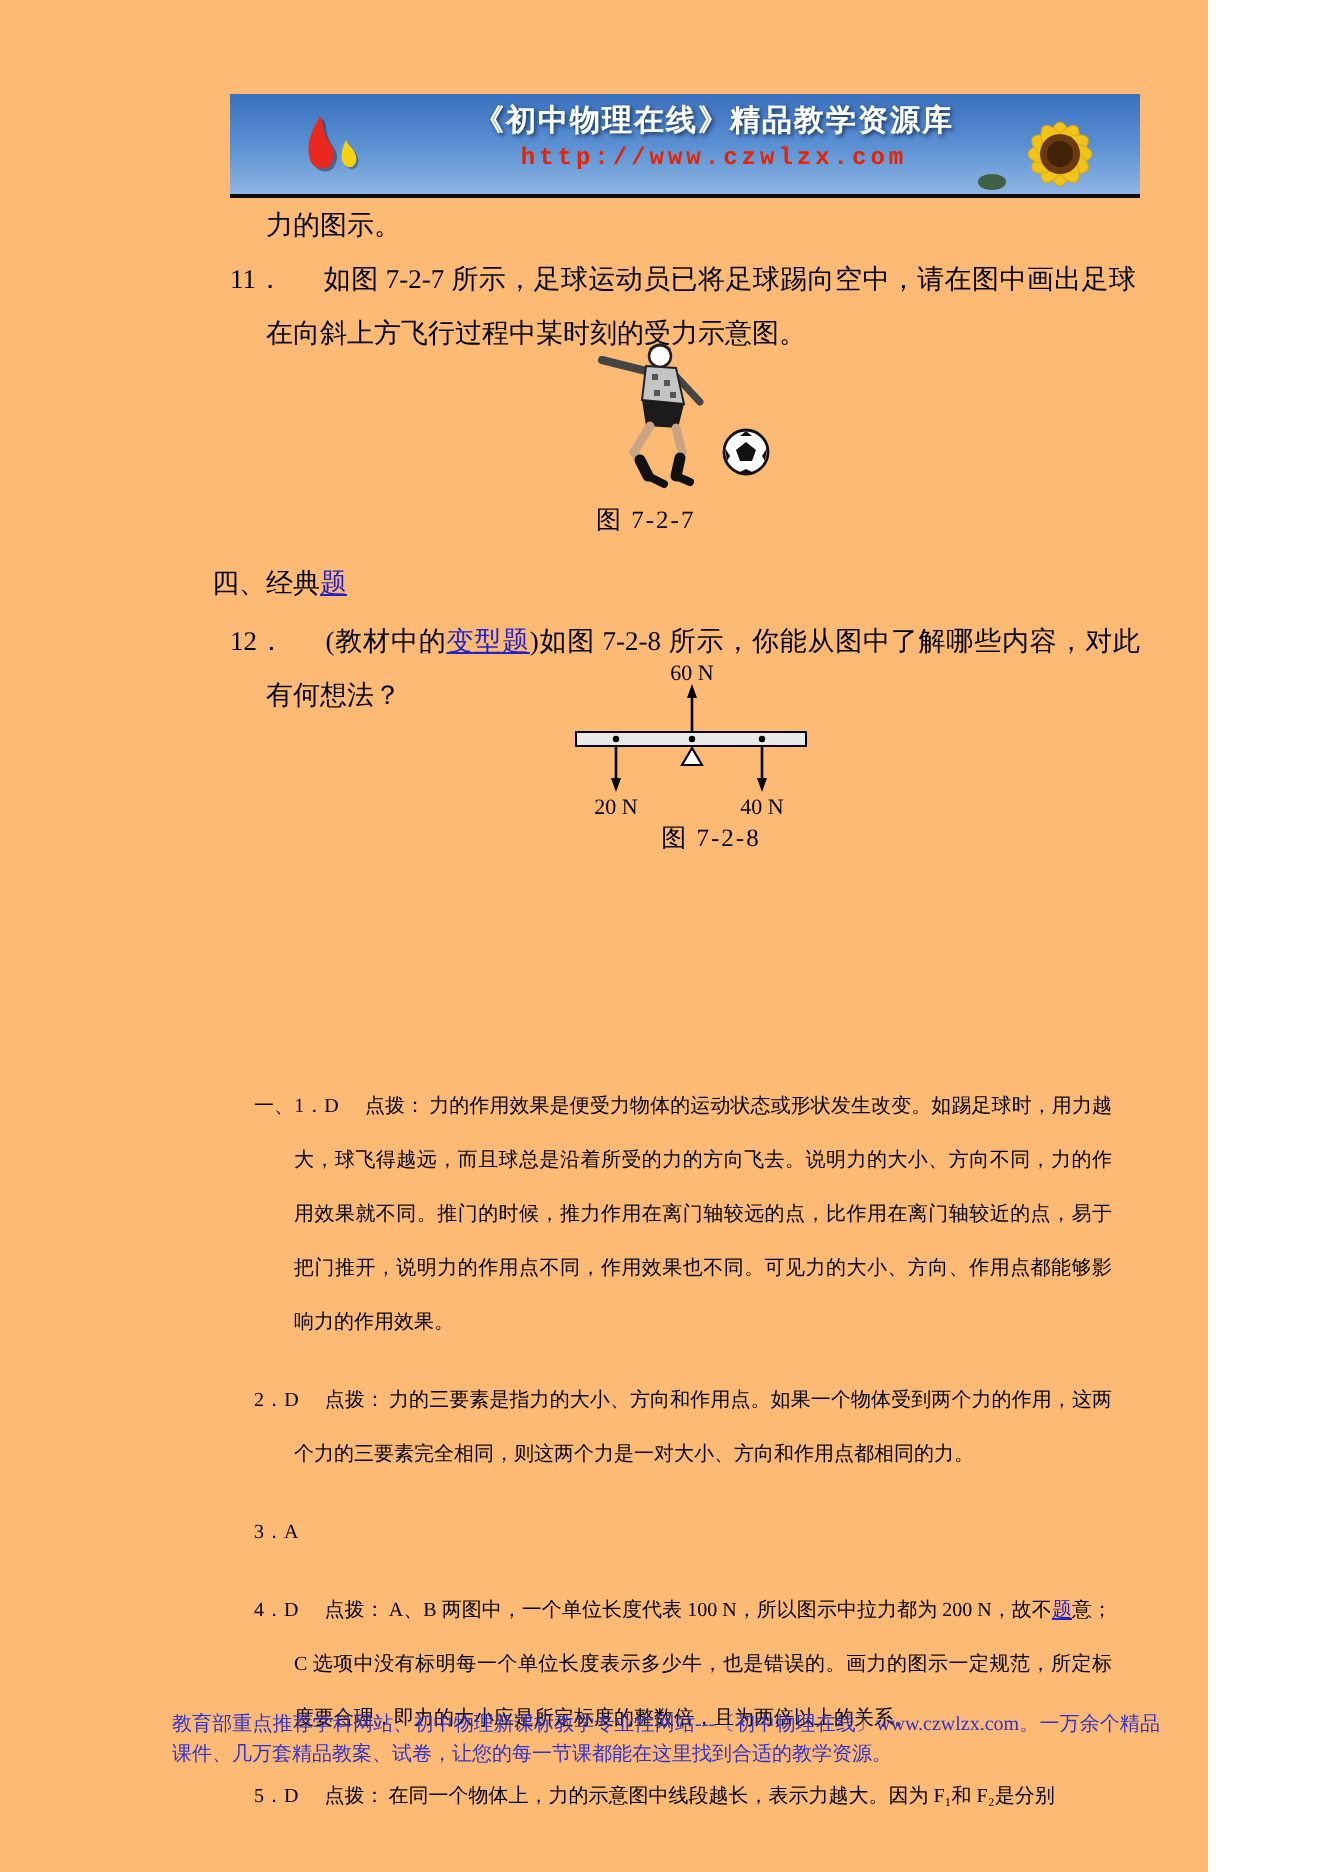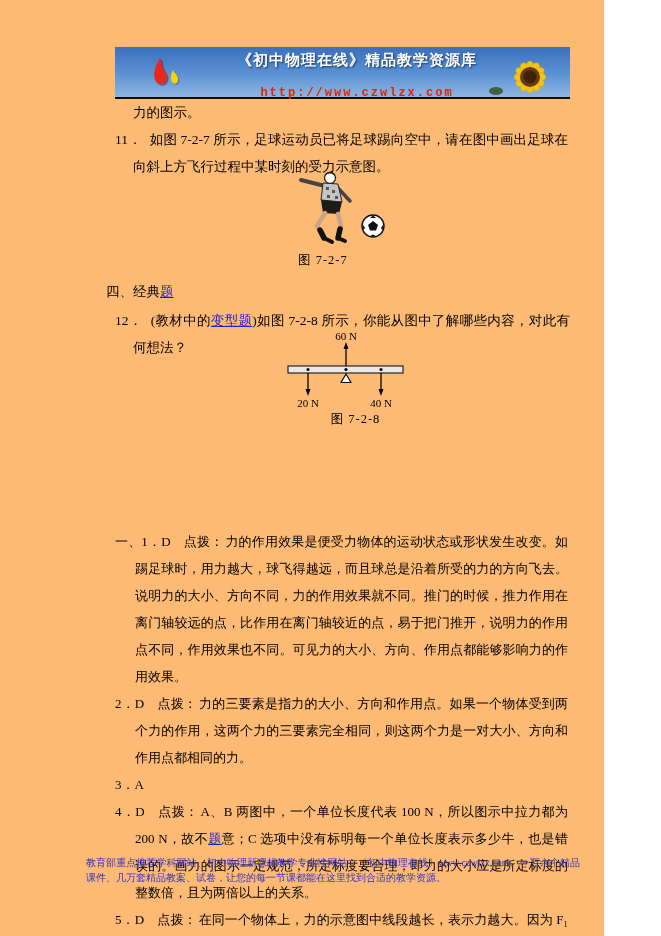--- a/index.html
+++ b/index.html
@@ -15,48 +15,48 @@
     border-bottom:2px solid #0d0d0d;
   }
   .banner-logo { position:absolute; left:30px; top:4px; }
   .banner-text { position:absolute; left:102px; top:4px; width:280px; text-align:center; }
   .banner-title {
     color:#ffffff; font-weight:bold; font-size:15px; letter-spacing:1px;
     text-shadow:1px 1px 2px #16365f; white-space:nowrap;
   }
   .banner-url {
     color:#e62200; font-weight:bold; font-size:12px; letter-spacing:2px;
-    font-family:"Liberation Mono", monospace; margin-top:16px;
+    font-family:"Liberation Mono", monospace; margin-top:2px;
   }
   .banner-sunflower { position:absolute; right:4px; top:0; }
 
   
   .bodytext { font-size:13.5px; line-height:27px; text-align:justify; }
   .intro-line { position:absolute; left:133px; top:99px; }
   .q11 { position:absolute; left:115px; top:126px; width:453px; padding-left:18px; text-indent:-18px; box-sizing:border-box; }
   .q12 { position:absolute; left:115px; top:307px; width:455px; padding-left:18px; text-indent:-18px; box-sizing:border-box; }
   .section-heading { position:absolute; left:106px; top:283px; font-size:13.5px; }
-  .qnum { margin-right:8px; }
+  .qnum { margin-right:20px; }
 
   .link { color:#2222cc; text-decoration:underline; }
 
   
   .fig727-art { position:absolute; left:283px; top:168px; }
   .fig727-caption { position:absolute; left:298px; top:252px; width:95px; text-align:left;
                     font-size:12.5px; letter-spacing:1px; }
   .fig728-art { position:absolute; left:283px; top:330px; }
   .fig728-caption { position:absolute; left:313px; top:411px; width:85px; text-align:center;
                     font-size:12.5px; letter-spacing:1px; }
   .diagram-label { font-size:11px; font-family:"Liberation Serif", serif; }
 
   
   .answers-title { position:absolute; left:0; top:483px; width:661px; text-align:center;
                    font-weight:bold; font-size:15.5px; letter-spacing:1px; }
   .answers { position:absolute; left:115px; top:528px; width:453px; }
-  .ans { font-size:13px; line-height:27px; text-align:justify; margin:0;
+  .ans { font-size:10px; line-height:27px; text-align:justify; margin:12px;
          padding-left:20px; text-indent:-20px; }
   .ans-num { margin-right:13px; }
   .ans-tip { margin-right:2px; }
 
   
   .footer { position:absolute; left:86px; top:856px; width:494px;
             color:#3333cc; font-weight:normal; font-size:10px; line-height:14.5px;
             text-align:justify; }
 </style>
 </head>

